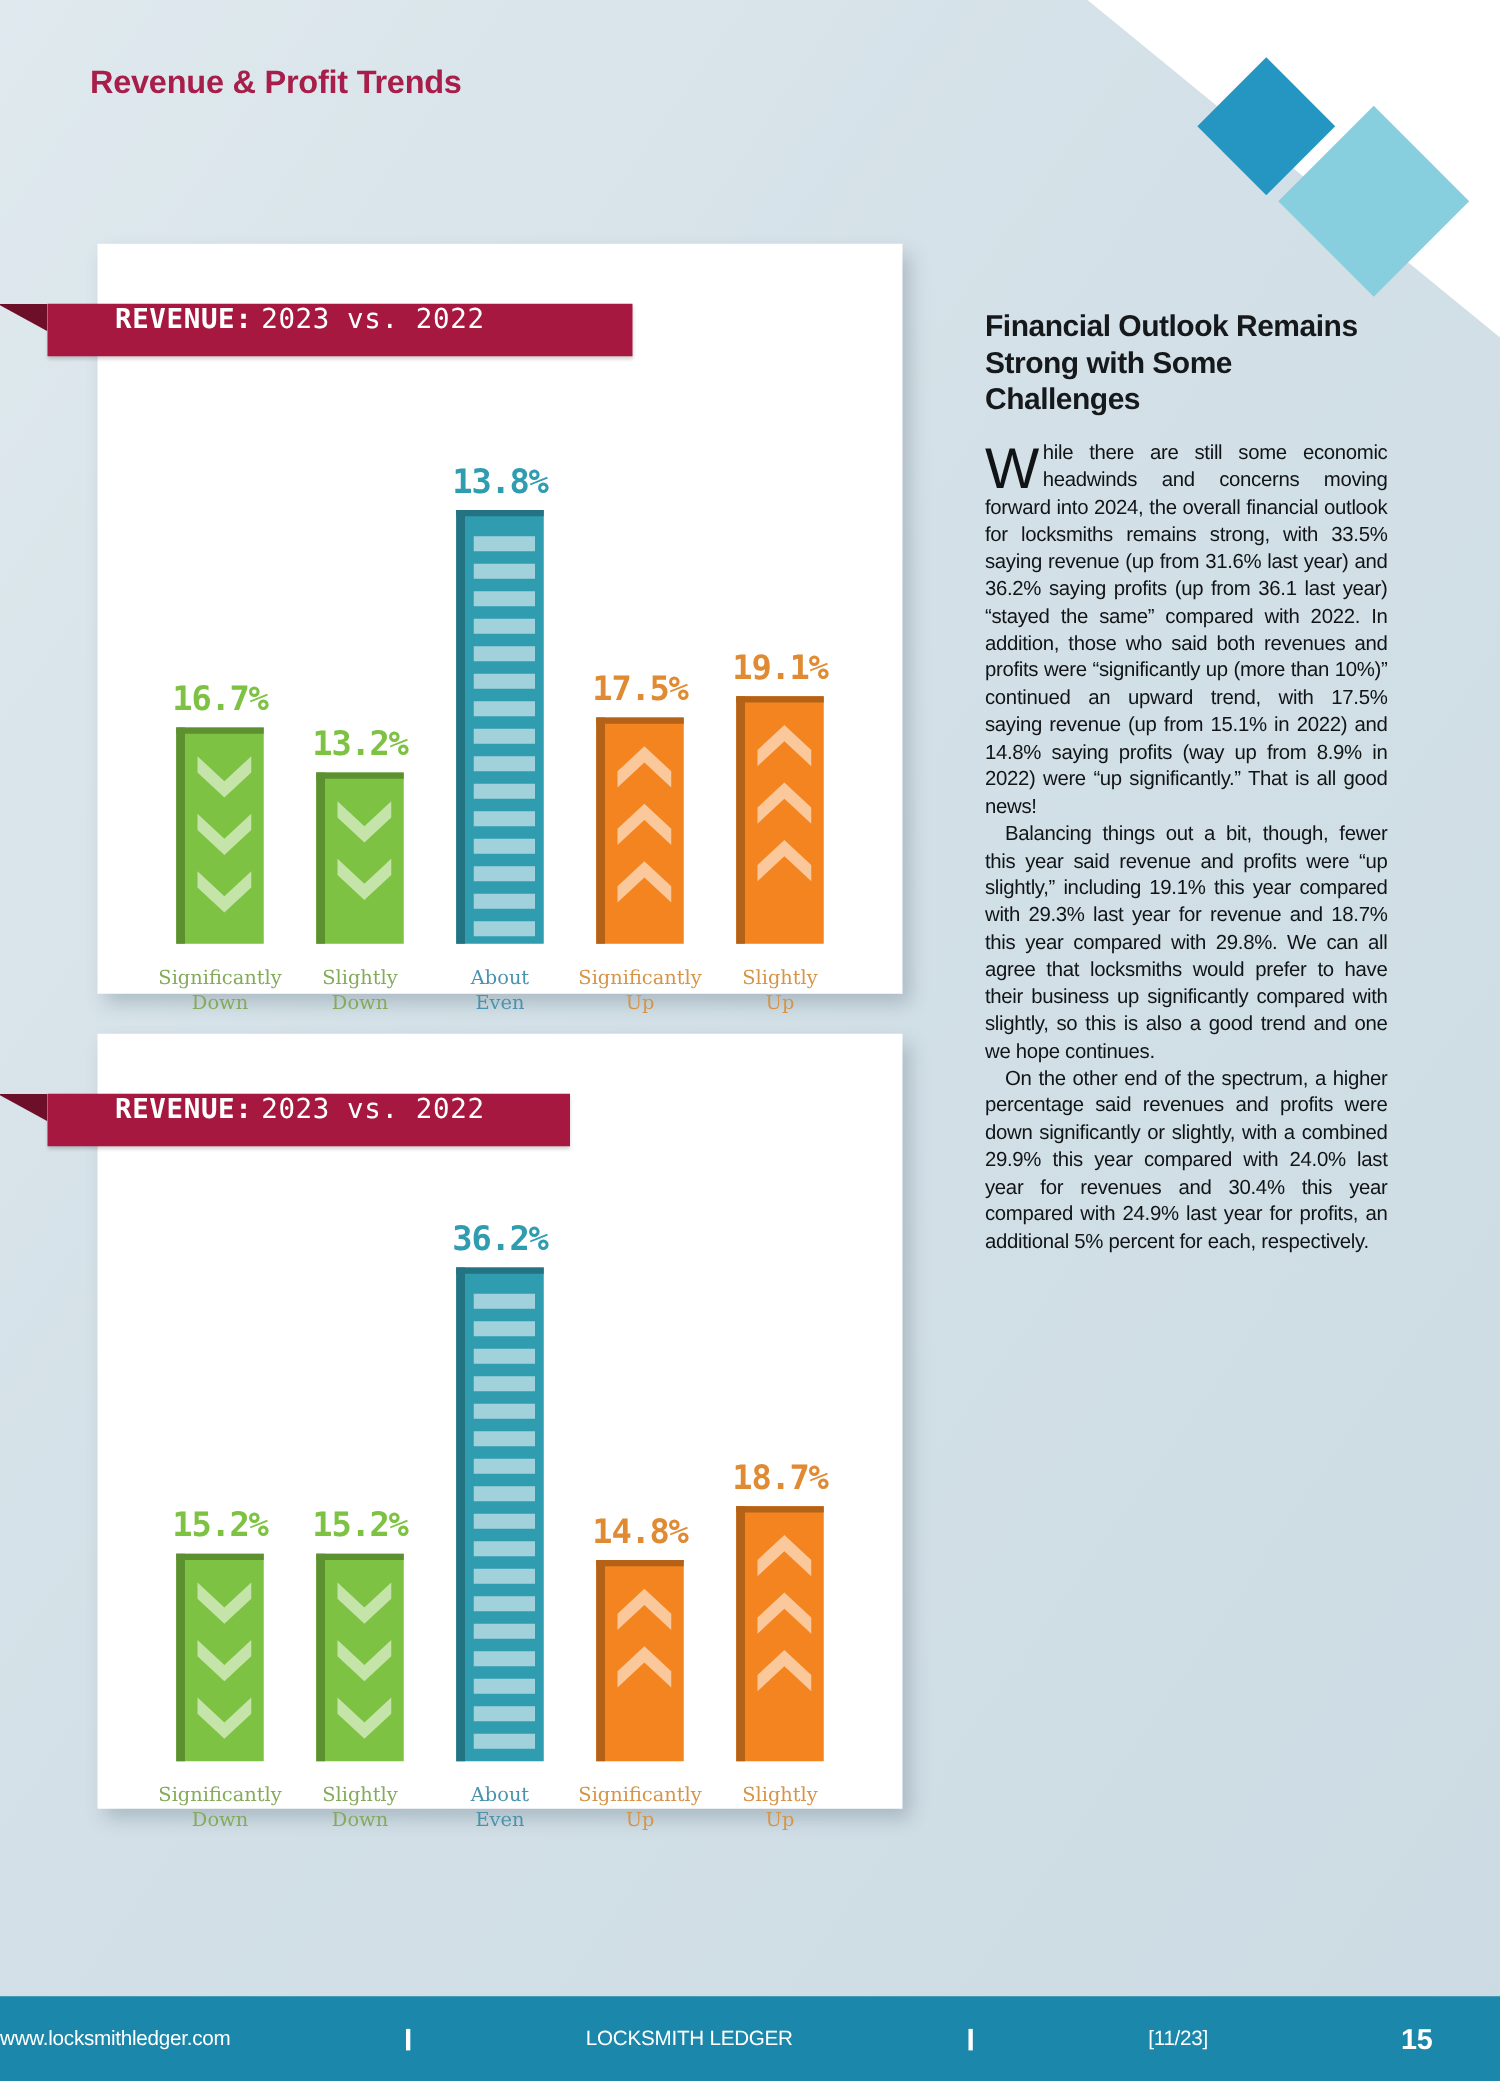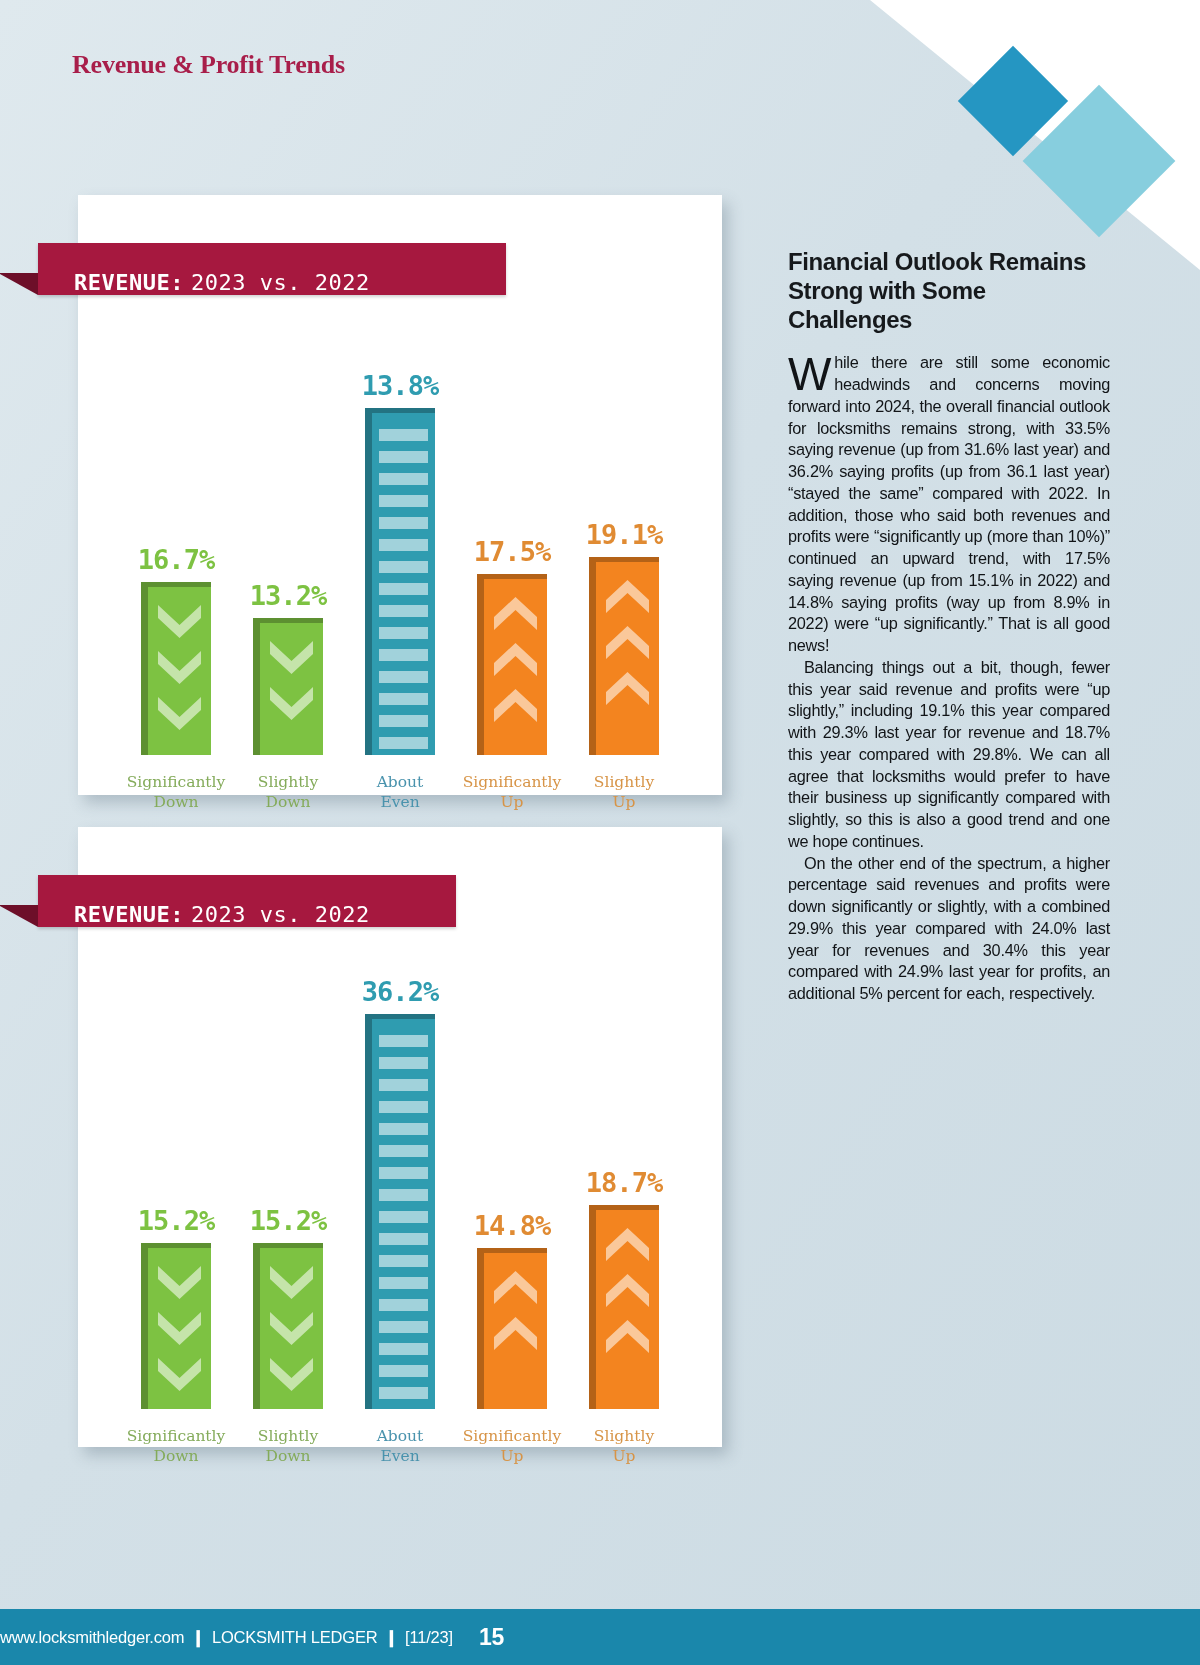--- a/index.html
+++ b/index.html
@@ -31,43 +31,43 @@
     top:62px;right:148px;
   }
   .diamond-light{
     width:108px;height:108px;background:#87cede;
     top:107px;right:47px;
   }
 
   
   .header-block{position:absolute;left:72px;top:50px;width:620px;}
   .header-title{
-    font-family:Liberation Serif, serif;
+    font-family:Liberation Sans, sans-serif;
     font-weight:bold;font-size:26px;color:#a81e4a;
     letter-spacing:-0.2px;margin:0 0 6px 0;
   }
   .header-sub{
     font-size:18.5px;color:#1c1c1c;line-height:1.42;margin:0;
     letter-spacing:-0.25px;
   }
 
   
   .chart-card{
     position:absolute;left:78px;width:644px;background:#ffffff;
     box-shadow:6px 8px 14px rgba(80,100,115,.30);
   }
   #card-revenue{top:195px;height:600px;}
   #card-profit{top:827px;height:620px;}
 
   
   .ribbon{
-    position:absolute;left:-40px;height:52px;
+    position:absolute;left:-40px;height:42px;
     background:#a6183f;color:#fff;
-    display:flex;align-items:flex-end;
-    padding-left:36px;padding-right:22px;
+    display:flex;align-items:flex-start;
+    padding-left:54px;padding-right:22px;
     box-sizing:border-box;
     font-family:"DejaVu Sans Mono", monospace;
     white-space:nowrap;
     box-shadow:0 2px 3px rgba(0,0,0,.18);
   }
   #ribbon-revenue{top:48px;width:468px;}
   #ribbon-profit{top:48px;width:418px;}
   .ribbon-fold{
     position:absolute;left:-40px;width:40px;height:22px;
     background:#6d0f29;
@@ -122,23 +122,23 @@
     text-indent:16px;
   }
   .article p.first{text-indent:0;}
   .dropcap{
     float:left;font-size:46px;line-height:.80;font-weight:normal;
     padding:4px 3px 0 0;color:#111417;font-family:"Liberation Sans", sans-serif;
   }
 
   
   .footer{
-    position:absolute;left:0;right:0;bottom:0;height:56px;
+    position:absolute;left:0;right:0;bottom:0;height:68px;
     background:#1a87ab;color:#ffffff;
-    display:flex;align-items:center;justify-content:flex-start;
+    display:flex;align-items:center;justify-content:space-between;
     padding-right:54px;box-sizing:border-box;
     font-size:16.5px;letter-spacing:-.2px;
   }
   .footer .sep{font-weight:bold;margin:0 7px;}
   .footer .pageno{font-weight:bold;font-size:23px;margin-left:26px;}
 </style>
 </head>
 <body>
 
 <div class="page-bg"></div>

